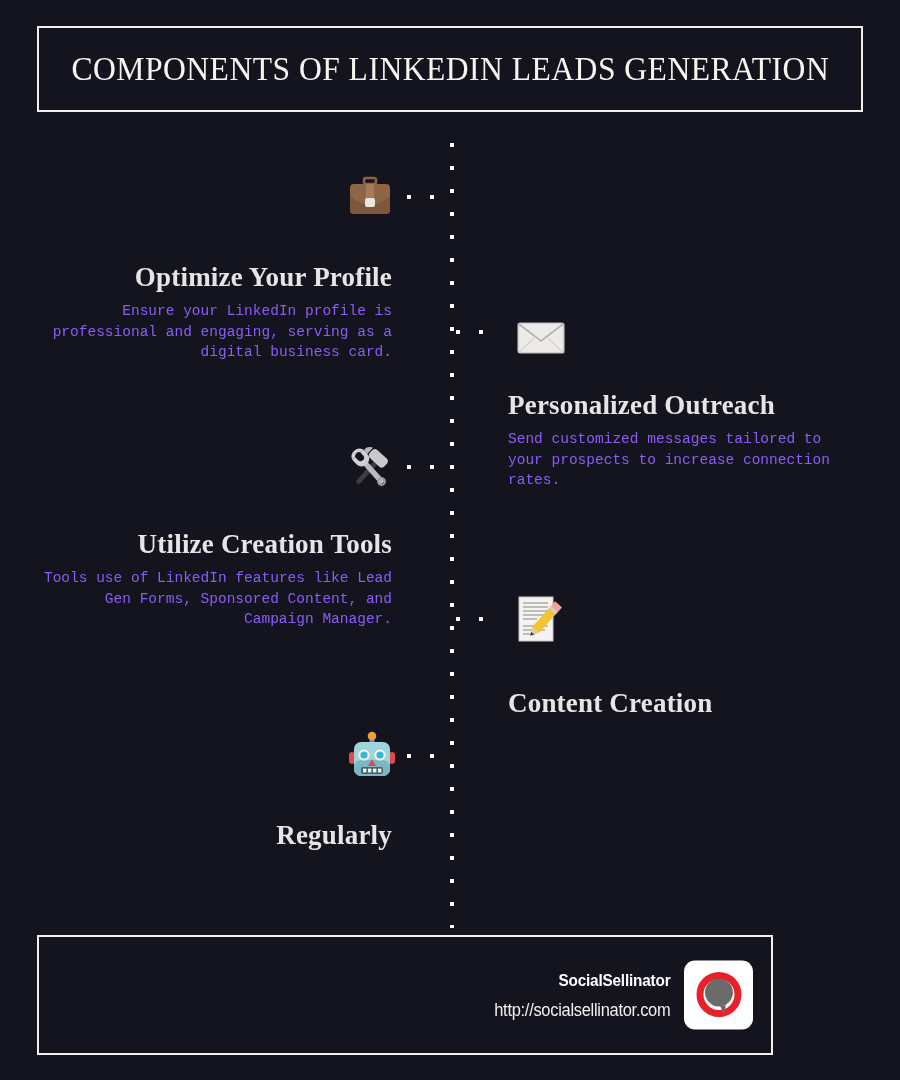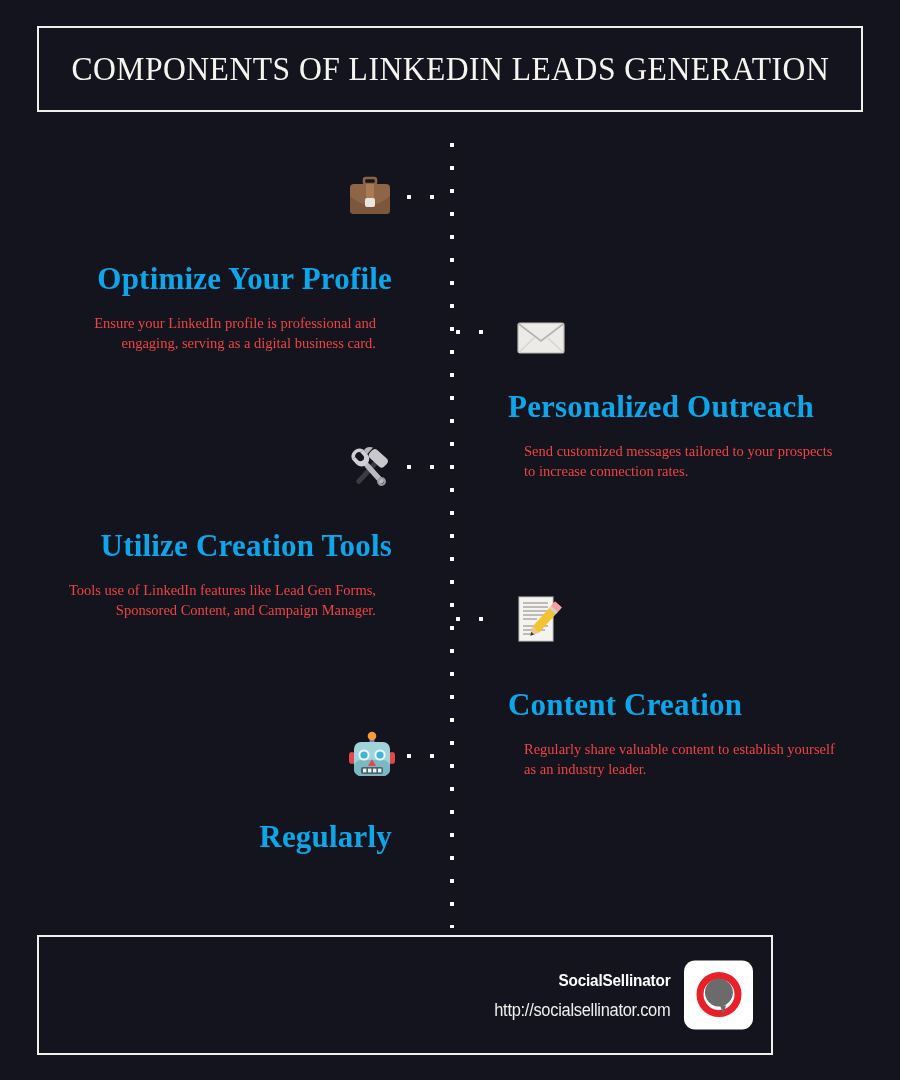--- a/index.html
+++ b/index.html
@@ -69,33 +69,33 @@
   
   .step {
     position: absolute;
     width: 352px;
   }
   .step.left  { left: 40px;  text-align: right; }
   .step.right { left: 508px; text-align: left; }
 
   .step-head {
     font-family: "Liberation Serif", "DejaVu Serif", serif;
-    font-size: 31px;
+    font-size: 27px;
     font-weight: 700;
-    color: #0ea5e9;
+    color: #e5e5e5;
     margin: 0 0 9px 0;
     line-height: 1.12;
     letter-spacing: 0.2px;
   }
   .step-body {
-    font-family: Liberation Serif, serif;
+    font-family: Liberation Mono, monospace;
     font-size: 14.5px;
     line-height: 1.42;
-    color: #ef4444;
-    margin: 16px;
+    color: #8b5cf6;
+    margin: 0;
   }
 
   
   .icon-wrap {
     position: absolute;
     width: 54px;
     height: 54px;
   }
   .icon-wrap svg { display: block; }
 
@@ -249,21 +249,20 @@
     <div class="step-body">Send customized messages tailored to your prospects to increase connection rates.</div>
   </div>
 
   <div class="step left" style="top: 529px;">
     <div class="step-head">Utilize Creation Tools</div>
     <div class="step-body">Tools use of LinkedIn features like Lead Gen Forms, Sponsored Content, and Campaign Manager.</div>
   </div>
 
   <div class="step right" style="top: 688px;">
     <div class="step-head">Content Creation</div>
-    <div class="step-body">Regularly share valuable content to establish yourself as an industry leader.</div>
   </div>
 
   <div class="step left" style="top: 820px;">
     <div class="step-head">Regularly</div>
   </div>
 
   <div class="footer-panel">
     <div class="footer-inner">
       <div class="footer-text">
         <div class="brand-name">SocialSellinator</div>

